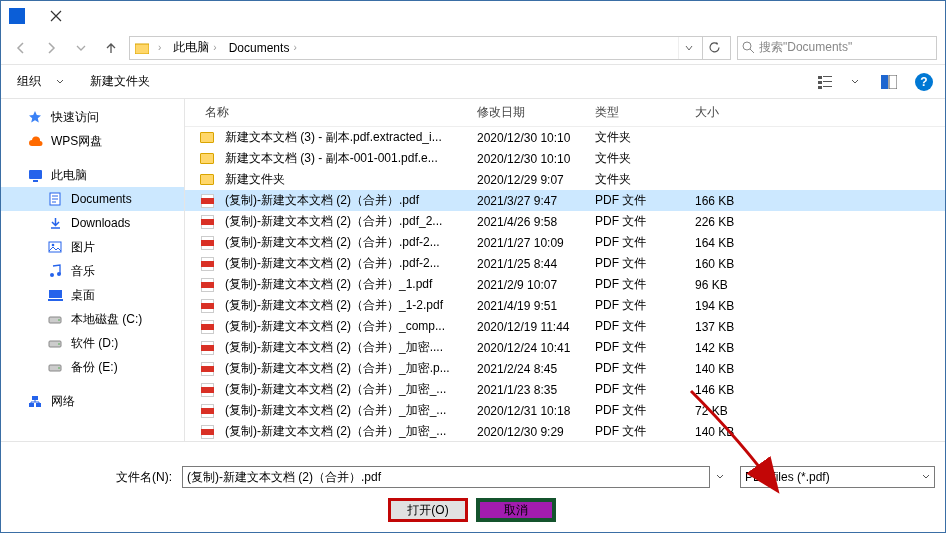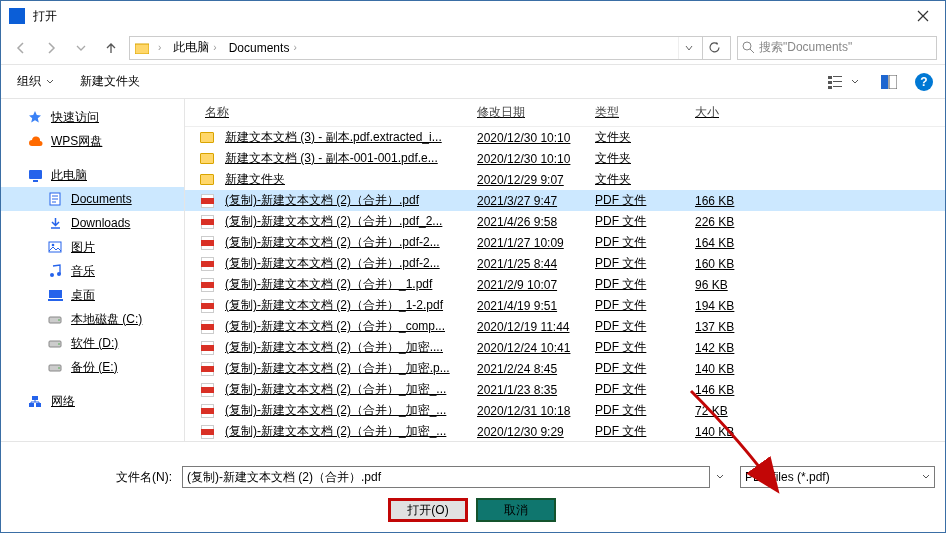--- a/index.html
+++ b/index.html
@@ -13,23 +13,23 @@
 .navbtn{width:24px;height:24px;display:flex;align-items:center;justify-content:center;color:#555;}
 .navbtn.disabled{color:#aaa;}
 .addressbar{flex:1;height:24px;border:1px solid #ccc;display:flex;align-items:center;padding:0 4px;gap:4px;background:#fff;}
 .crumb{display:flex;align-items:center;gap:4px;padding:0 4px;}
 .crumb .chev{color:#999;font-size:10px;}
 .dropbtn{width:20px;display:flex;align-items:center;justify-content:center;color:#666;border-left:1px solid #eee;height:100%;}
 .refreshbtn{width:24px;display:flex;align-items:center;justify-content:center;color:#555;border-left:1px solid #ccc;height:22px;}
 .searchbar{width:200px;height:24px;border:1px solid #ccc;display:flex;align-items:center;padding:0 4px;gap:4px;color:#888;}
 .toolbar{height:34px;border-bottom:1px solid #e5e5e5;display:flex;align-items:center;padding:0 12px;gap:18px;}
 .toolbar .right{margin-left:auto;display:flex;align-items:center;gap:14px;}
-.toolbtn{padding:2px 4px;display:flex;align-items:center;gap:5px;}
+.toolbtn{padding:2px 4px;display:flex;align-items:center;gap:15px;}
 .helpicon{width:18px;height:18px;border-radius:50%;background:#0078d4;color:#fff;display:flex;align-items:center;justify-content:center;font-weight:bold;}
-.maincontent{flex:1;display:flex;overflow:hidden;text-decoration:underline;}
+.maincontent{flex:1;display:flex;overflow:hidden;}
 .sidebar{width:184px;border-right:1px solid #e5e5e5;overflow-y:auto;padding:6px 0;}
 .sideitem{height:24px;display:flex;align-items:center;padding-left:26px;gap:8px;cursor:default;}
 .sideitem.sub{padding-left:46px;}
 .sideitem.selected{background:#cce8ff;}
 .sideitem.spacer{height:10px;}
 .sicon{width:16px;height:16px;flex:none;display:flex;align-items:center;justify-content:center;}
 .filelist{flex:1;display:flex;flex-direction:column;overflow:hidden;}
 .listhdr{height:28px;display:flex;align-items:center;border-bottom:1px solid #eee;padding-left:12px;}
 .listhdr .col{padding:0 8px;color:#444;}
 .col-name{width:272px;}
@@ -43,32 +43,31 @@
 .row .cell{padding:0 8px;white-space:nowrap;overflow:hidden;text-overflow:ellipsis;}
 .folder-ic{width:14px;height:11px;background:#ffd76a;border:1px solid #d9a400;border-radius:1px;}
 .pdf-ic{width:13px;height:14px;background:#fff;border:1px solid #ccc;position:relative;}
 .pdf-ic::before{content:"";position:absolute;left:-1px;top:3px;width:13px;height:6px;background:#d93025;}
 .bottom{border-top:1px solid #e5e5e5;padding:12px 10px 10px 10px;display:flex;flex-direction:column;gap:10px;}
 .fnrow{display:flex;align-items:center;gap:6px;margin-top:12px;}
 .fnlabel{width:165px;text-align:right;padding-right:4px;}
 .fninput{flex:1;height:22px;border:1px solid #7a7a7a;padding:0 4px;}
 .fntype{width:195px;height:22px;border:1px solid #7a7a7a;padding:0 4px;display:flex;align-items:center;justify-content:space-between;}
 .btnrow{display:flex;justify-content:center;gap:8px;padding-right:2px;}
-.btn{width:80px;height:24px;border:2px solid #14532d;background:#0f766e;display:flex;align-items:center;justify-content:center;}
+.btn{width:80px;height:24px;border:4px solid #14532d;background:#a21caf;display:flex;align-items:center;justify-content:center;}
 .btn.primary{border:3px solid #c20606;background:#e1e1e1;}
 .annotation-arrow{position:absolute;left:680px;top:380px;pointer-events:none;}
 svg{display:block;}
 </style>
 </head>
 <body>
 
 <div class="window">
   <div class="titlebar">
     <div class="appicon"></div>
-    <div class="title">打开</div>
     <div class="close">
       <svg width="12" height="12" viewBox="0 0 12 12">
           <path d="M1 1 L11 11 M11 1 L1 11" stroke="#333" stroke-width="1.2"></path>
         </svg>
     </div>
   </div>
 
   <div class="navbar">
     <div class="navbtn disabled">
         <svg width="14" height="14" viewBox="0 0 14 14">

